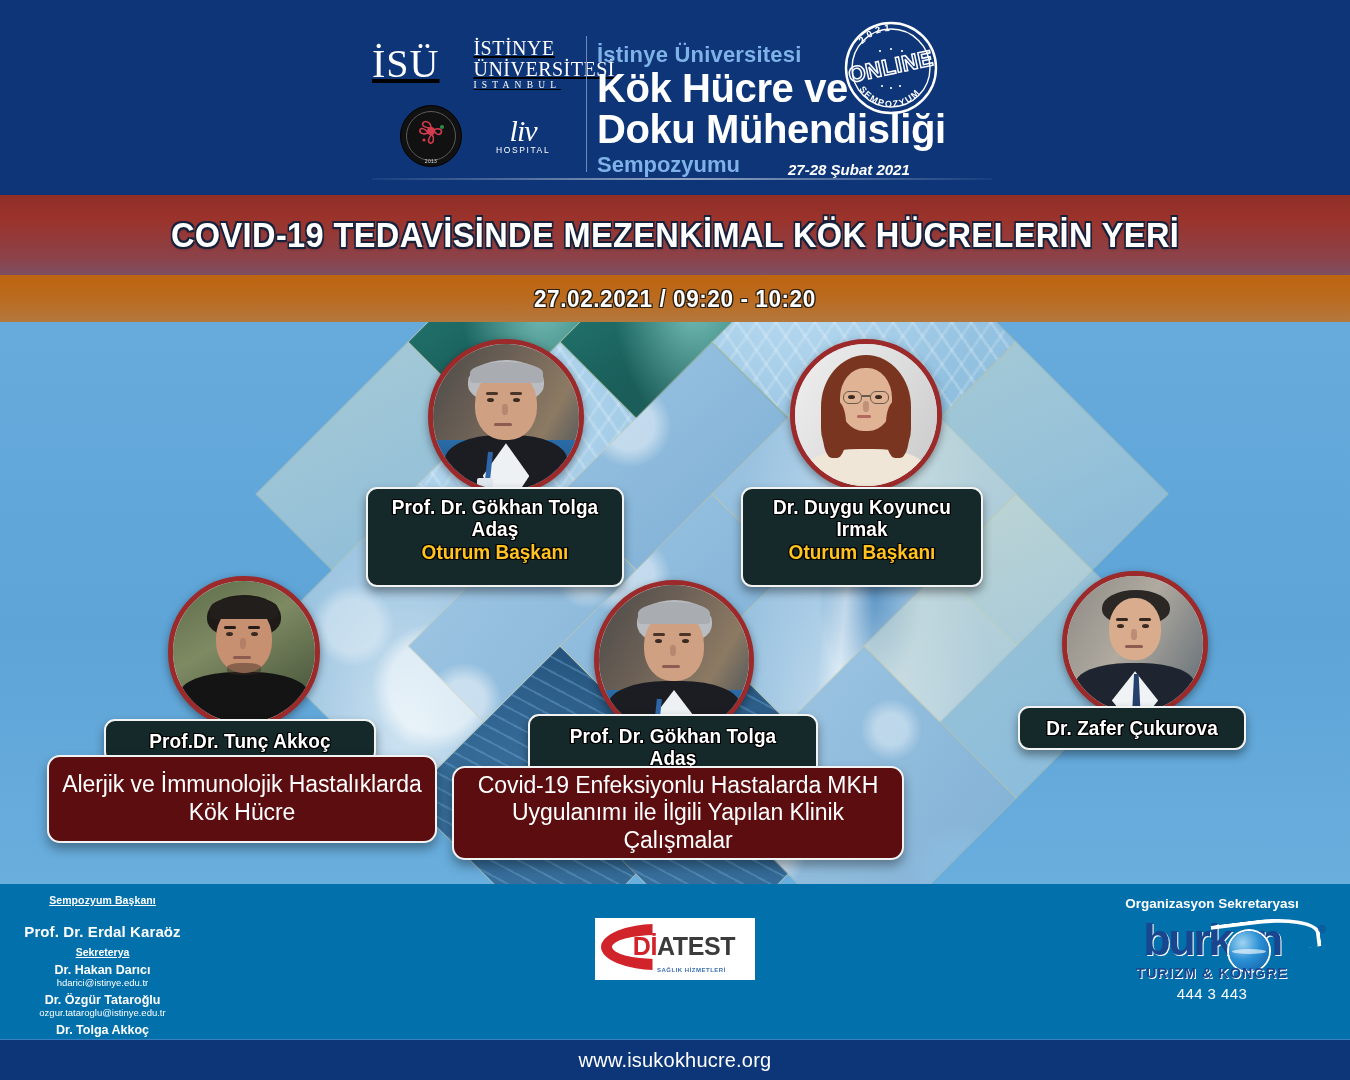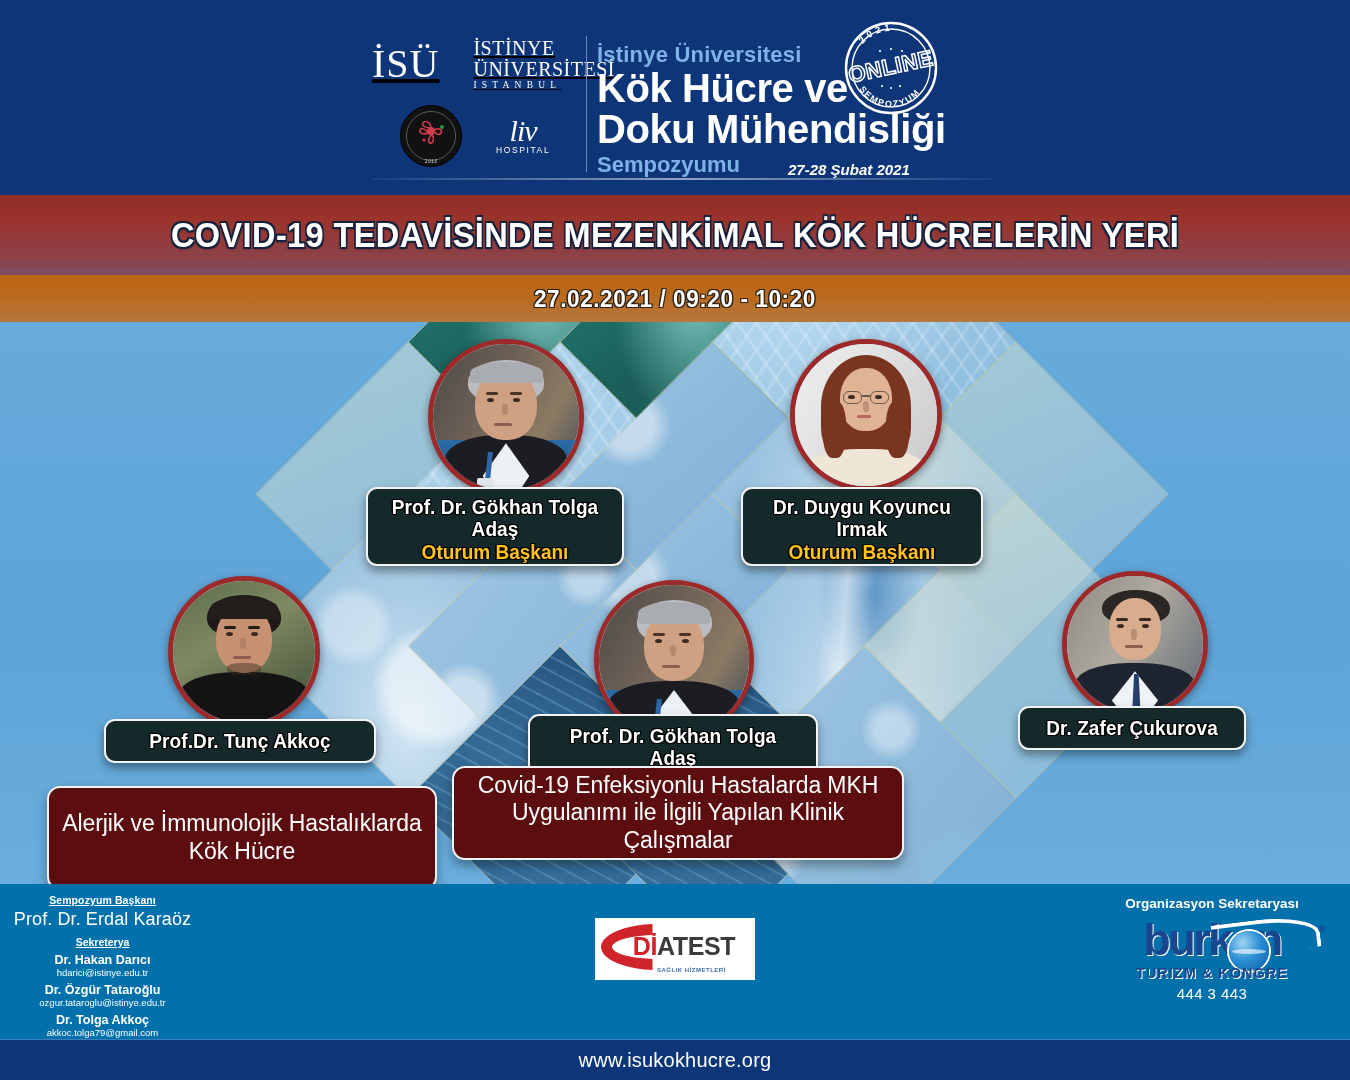--- a/index.html
+++ b/index.html
@@ -188,21 +188,21 @@
   .pp .nose { position:absolute; width:6px; height:11px; border-radius:40%; background:rgba(160,110,92,.5); }
   .pp .glasses { position:absolute; border:1.6px solid #6a5a4e; border-radius:6px; }
   .pp .lanyard { position:absolute; background:#2d66a8; }
   .pp .badge { position:absolute; background:#dfe6ee; border-radius:2px; }
   .pp .tie { position:absolute; background:#26406e; clip-path:polygon(38% 0,62% 0,72% 100%,28% 100%); }
 
   
   .plate {
     position:absolute; background:#15292a; border:2.5px solid #f2f4f4;
     border-radius:11px; box-shadow:0 5px 10px rgba(0,0,0,.4);
-    text-align:center; padding:7px 16px 0;
+    text-align:center; padding:7px 16px 21px;
   }
   .plate .pname {
     font-family:"Liberation Sans Narrow","Liberation Sans",sans-serif;
     color:#fff; font-weight:bold; font-size:20px; line-height:1.12;
     letter-spacing:.1px; transform:scaleX(.95);
     text-shadow:-1.2px -1.2px 0 #000,1.2px -1.2px 0 #000,-1.2px 1.2px 0 #000,1.2px 1.2px 0 #000;
   }
   .plate .prole {
     font-family:"Liberation Sans Narrow","Liberation Sans",sans-serif;
     color:#ffc21f; font-weight:bold; font-size:20px; line-height:1.18;
@@ -222,21 +222,21 @@
 
   
   .footer {
     position:absolute; left:0; top:884px; width:1350px; height:155px;
     background:#0270ab;
   }
   .foot-left { position:absolute; left:0; top:10px; width:205px; text-align:center; color:#fff; }
   .foot-left .fl-head {
     font-size:10.5px; font-weight:bold; text-decoration:underline; letter-spacing:.1px;
   }
-  .foot-left .fl-name { font-size:18px; font-weight:normal; margin-top:3px; letter-spacing:.1px; }
+  .foot-left .fl-name { font-size:15px; font-weight:bold; margin-top:17px; letter-spacing:.1px; }
   .foot-left .fl-head2 {
     font-size:10.5px; font-weight:bold; text-decoration:underline; margin-top:6px;
   }
   .foot-left .fl-sec { font-size:12.5px; font-weight:bold; margin-top:5px; }
   .foot-left .fl-mail { font-size:9.5px; margin-top:0px; }
 
   .foot-mid {
     position:absolute; left:0; right:0; top:34px;
     display:flex; justify-content:center;
   }
@@ -555,21 +555,21 @@
     </div>
 
     <div class="plate" style="left:528px; top:392px; width:290px; padding-top:9px; padding-bottom:9px;">
       <div class="pname">Prof. Dr. Gökhan Tolga Adaş</div>
     </div>
 
     <div class="plate" style="left:1018px; top:384px; width:228px; padding-top:9px; padding-bottom:9px;">
       <div class="pname">Dr. Zafer Çukurova</div>
     </div>
 
-    <div class="topic" style="left:47px; top:464px; width:390px; height:104px;">
+    <div class="topic" style="left:47px; top:433px; width:390px; height:88px;">
       <div>
         <div>Alerjik ve İmmunolojik Hastalıklarda</div>
         <div>Kök Hücre</div>
       </div>
     </div>
 
     <div class="topic" style="left:452px; top:444px; width:452px; height:94px;">
       <div>
         <div>Covid-19 Enfeksiyonlu Hastalarda MKH</div>
         <div>Uygulanımı ile İlgili Yapılan Klinik Çalışmalar</div>

